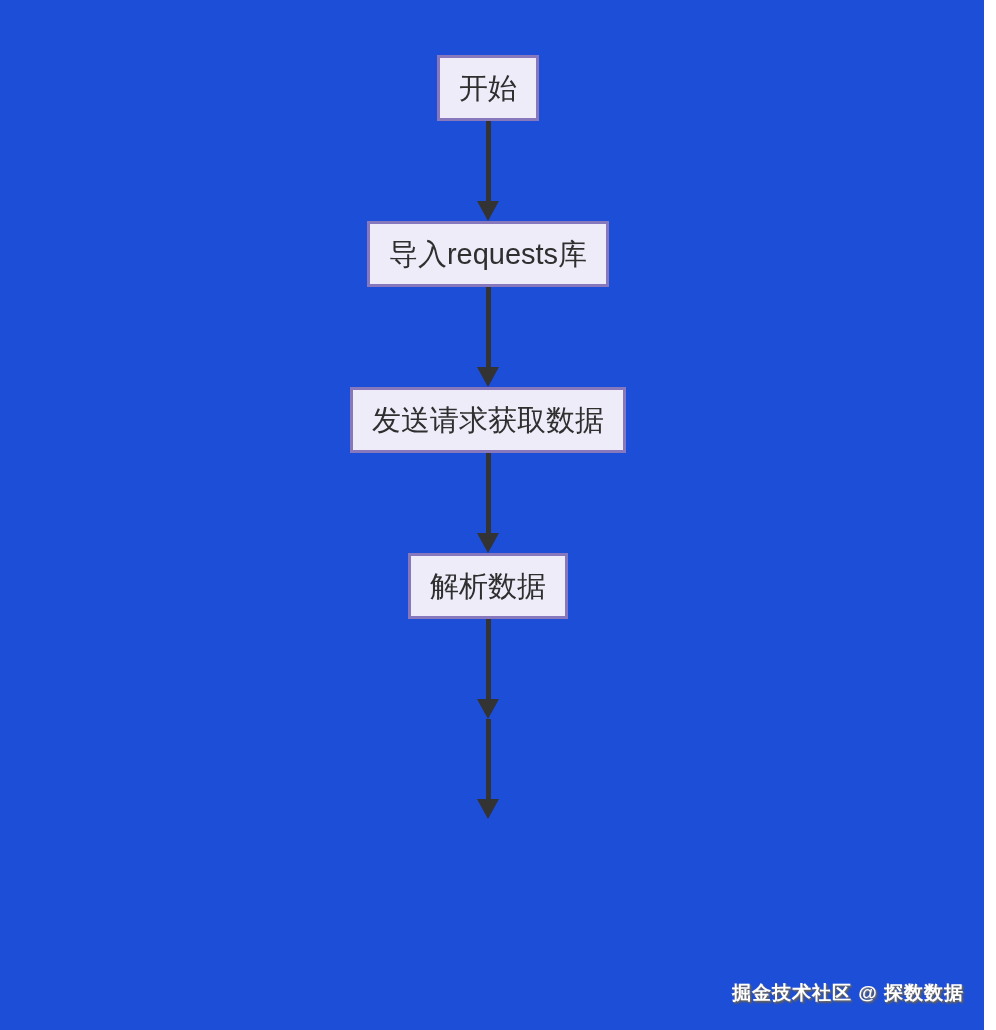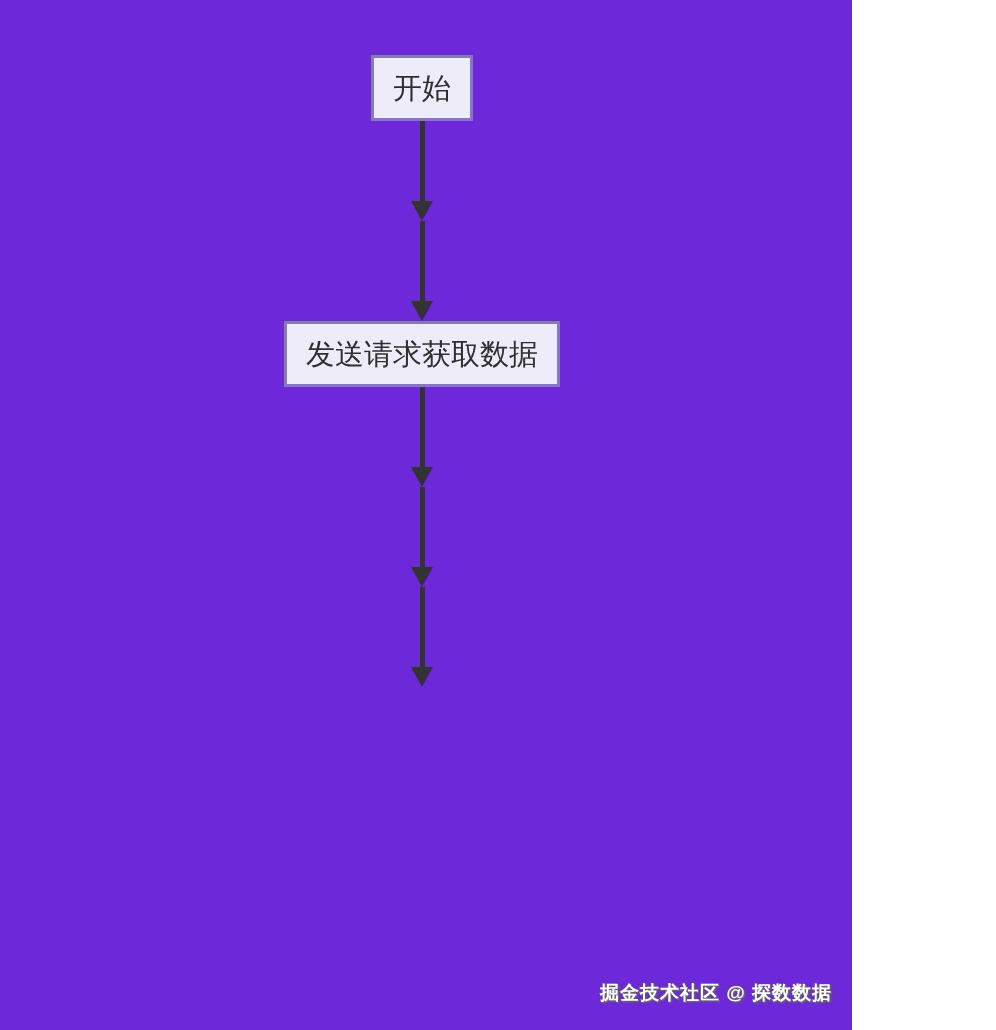--- a/index.html
+++ b/index.html
@@ -3,23 +3,23 @@
 <meta charset="utf-8">
 <style>
   html, body {
     margin: 0;
     padding: 0;
     background: #ffffff;
     font-family: "Liberation Sans", "DejaVu Sans", sans-serif;
   }
   .canvas {
     position: relative;
-    width: 852px;
+    width: 984px;
     height: 1030px;
-    background: #6d28d9;
+    background: #1d4ed8;
     overflow: hidden;
   }
   .flow {
     position: relative;
     left: -4px;
     width: 100%;
     padding-top: 55px;
     display: flex;
     flex-direction: column;
     align-items: center;
@@ -79,35 +79,41 @@
 
     <div class="node">
       <span>开始</span>
     </div>
 
     <div class="arrow">
       <div class="line"></div>
       <div class="head"></div>
     </div>
 
+    <div class="node">
+      <span>导入requests库</span>
+    </div>
 
     <div class="arrow">
       <div class="line"></div>
       <div class="head"></div>
     </div>
 
     <div class="node">
       <span>发送请求获取数据</span>
     </div>
 
     <div class="arrow">
       <div class="line"></div>
       <div class="head"></div>
     </div>
 
+    <div class="node">
+      <span>解析数据</span>
+    </div>
 
     <div class="arrow">
       <div class="line"></div>
       <div class="head"></div>
     </div>
 
 
     <div class="arrow">
       <div class="line"></div>
       <div class="head"></div>

